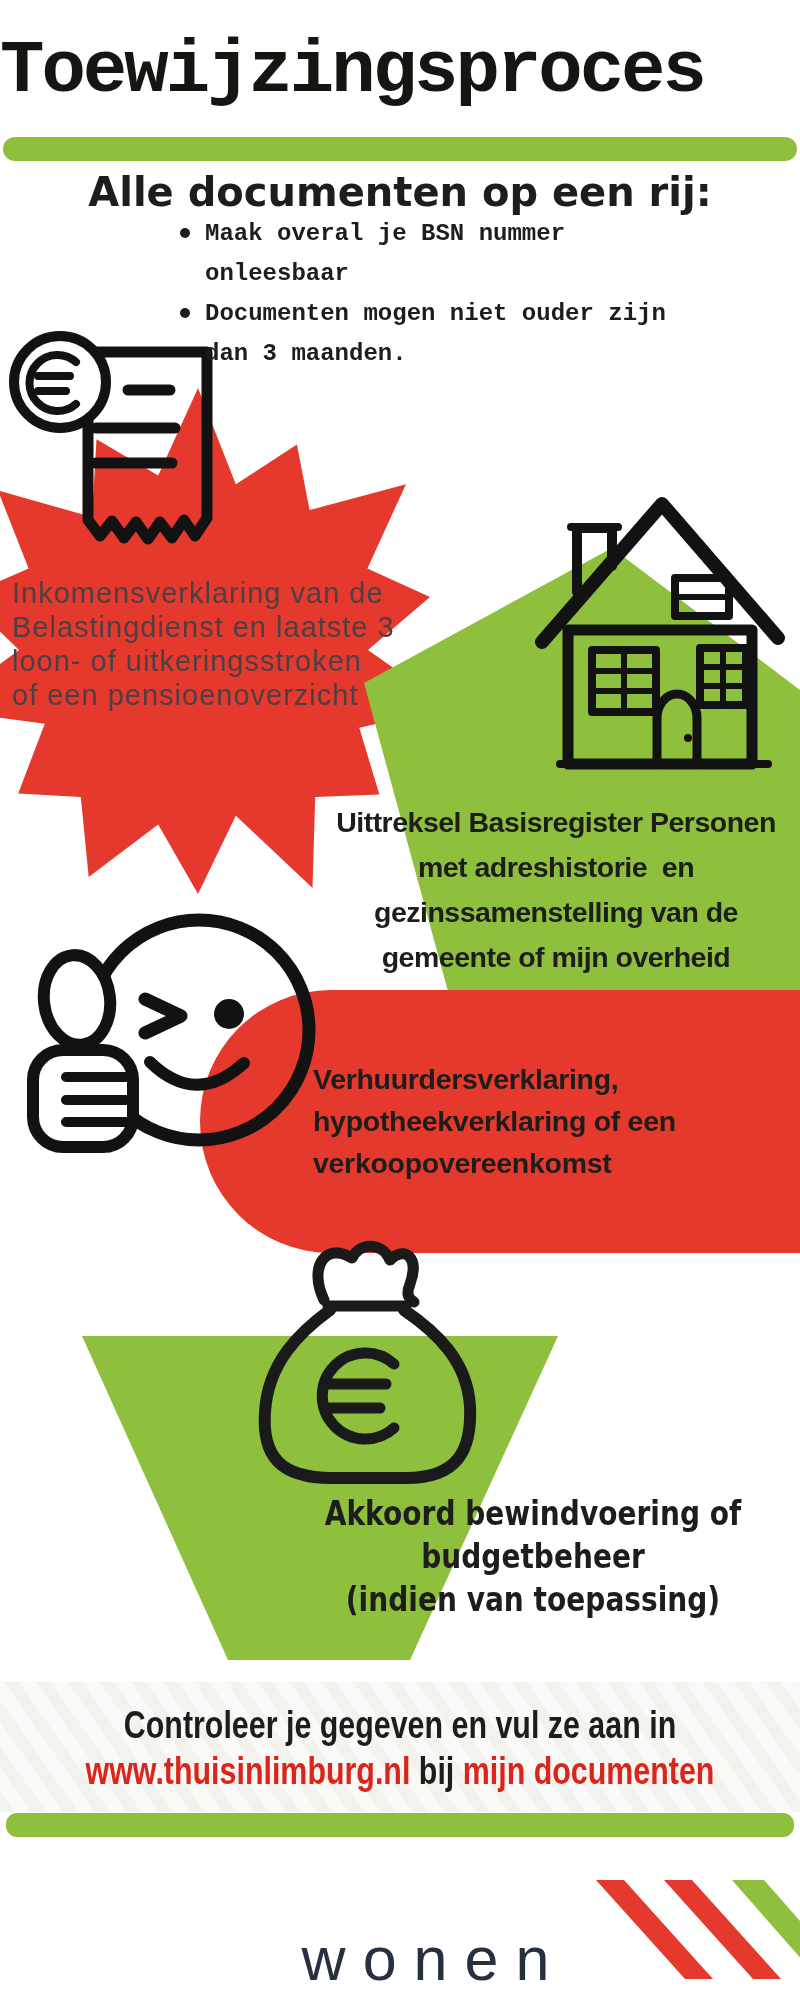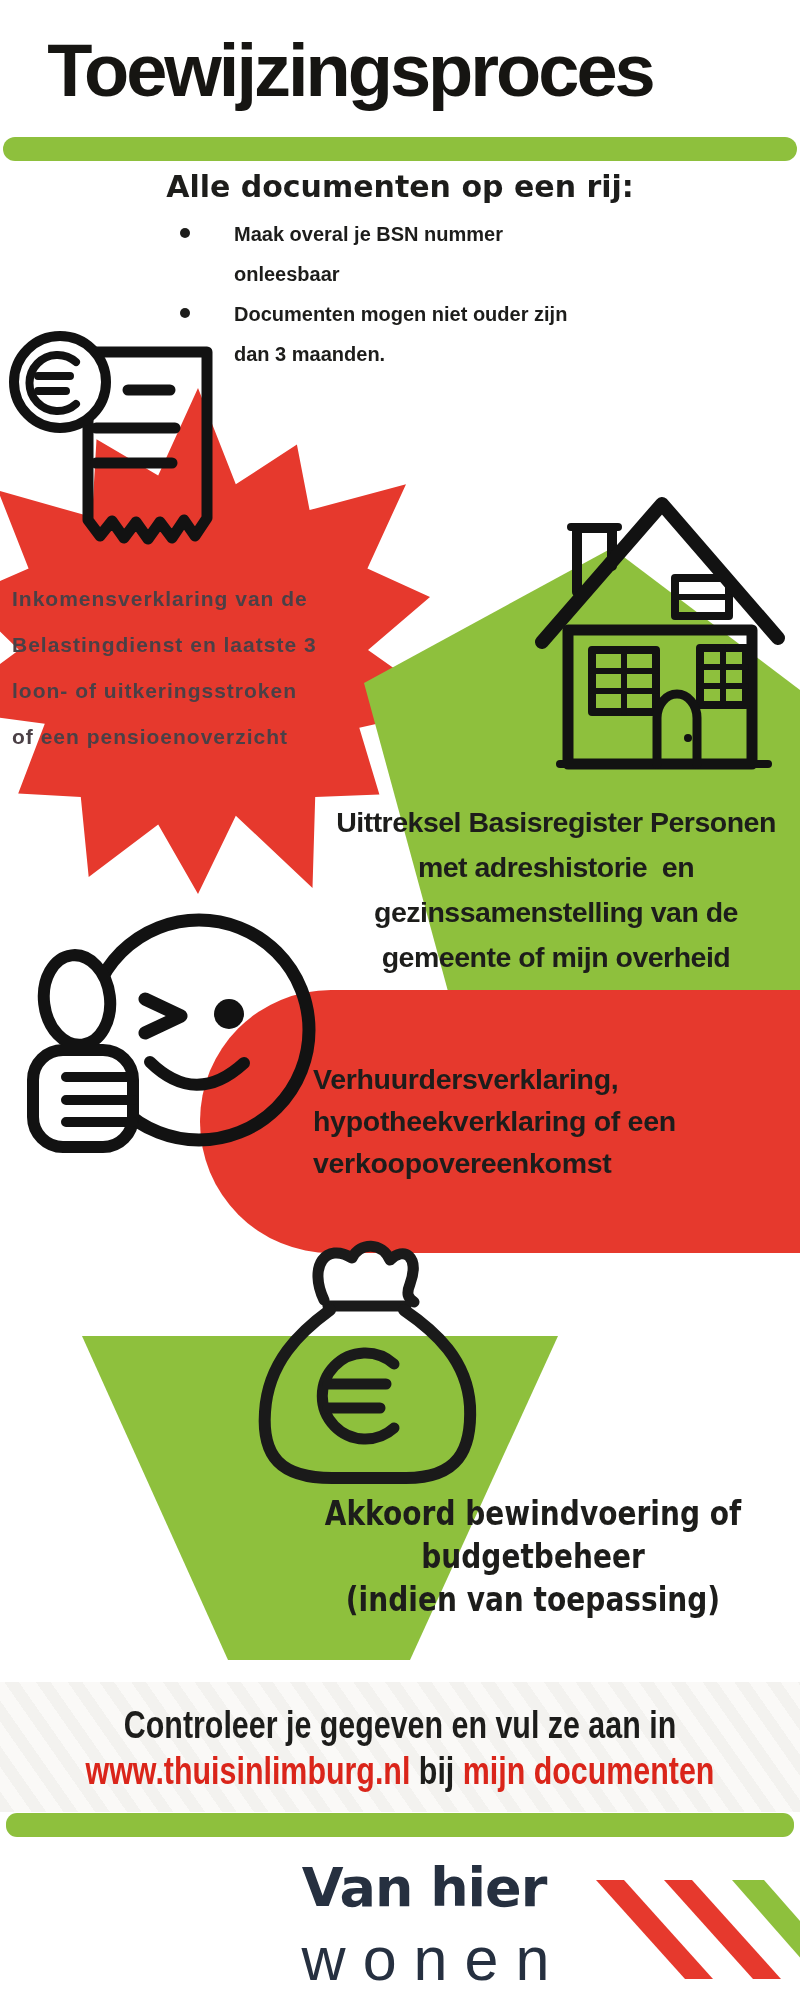--- a/index.html
+++ b/index.html
@@ -5,42 +5,42 @@
   html,body{margin:0;padding:0;background:#ffffff;}
   .canvas{
     position:relative;width:800px;height:2000px;overflow:hidden;background:#ffffff;
     font-family:"Liberation Sans", sans-serif;
   }
   .abs{position:absolute;}
   svg{position:absolute;left:0;top:0;}
   
   .title{
     left:0;top:34px;width:700px;text-align:center;
-    font-family:Liberation Sans, sans-serif;font-weight:bold;font-size:74px;
+    font-family:Liberation Mono, monospace;font-weight:bold;font-size:74px;
     letter-spacing:-3px;color:#161512;line-height:1;
   }
   .greenbar{background:#8ec03d;border-radius:12px;}
   .bar-top{left:3px;top:137px;width:794px;height:24px;}
   .bar-bottom{left:6px;top:1813px;width:788px;height:24px;border-radius:11px;}
   .heading{
     left:0;top:169px;width:800px;text-align:center;
-    font-family:"DejaVu Sans", sans-serif;font-weight:bold;font-size:30px;color:#1d1d1b;
+    font-family:"DejaVu Sans", sans-serif;font-weight:bold;font-size:40px;color:#1d1d1b;
   }
   .bullets{left:180px;top:214px;width:560px;}
   .bullet-row{display:flex;align-items:flex-start;gap:15px;}
   .bullet-dot{width:10px;height:10px;border-radius:50%;background:#1d1d1b;margin-top:14px;flex:0 0 auto;}
   .bullet-text{
-    font-family:Liberation Sans, sans-serif;font-weight:bold;font-size:20px;
-    line-height:40px;color:#1d1d1b;white-space:pre-wrap;margin-left:29px;
+    font-family:Liberation Mono, monospace;font-weight:bold;font-size:24px;
+    line-height:40px;color:#1d1d1b;white-space:pre-wrap;
   }
   .prewrap{white-space:pre-wrap;}
   .step-income{
     left:12px;top:576px;width:460px;
-    font-family:"Liberation Sans", sans-serif;font-weight:bold;font-size:21px;
-    letter-spacing:1px;line-height:46px;color:#4b4046;
+    font-family:"Liberation Sans", sans-serif;font-weight:normal;font-size:29px;
+    letter-spacing:1px;line-height:34px;color:#4b4046;
   }
   .step-residents{
     left:310px;top:800px;width:492px;text-align:center;
     font-family:"Liberation Sans", sans-serif;font-weight:bold;font-size:28.5px;
     letter-spacing:-0.5px;line-height:45px;color:#1d1d1b;
   }
   .step-landlord{
     left:313px;top:1058px;width:470px;
     font-family:Liberation Sans, sans-serif;font-weight:bold;font-size:28.5px;
     letter-spacing:-0.3px;line-height:42px;color:#1d1d1b;
@@ -179,16 +179,15 @@
     <div>Controleer je gegeven en vul ze aan in</div>
     <div>
       <span class="footer-link">www.thuisinlimburg.nl</span>
       <span>bij</span>
       <span class="footer-link">mijn documenten</span>
     </div>
   </div>
 
   <div class="abs greenbar bar-bottom"></div>
 
-  <div class="abs logo-text logo-top">Van hier</div>
   <div class="abs logo-text logo-bottom">wonen</div>
 
 </div>
 
 </body></html>

